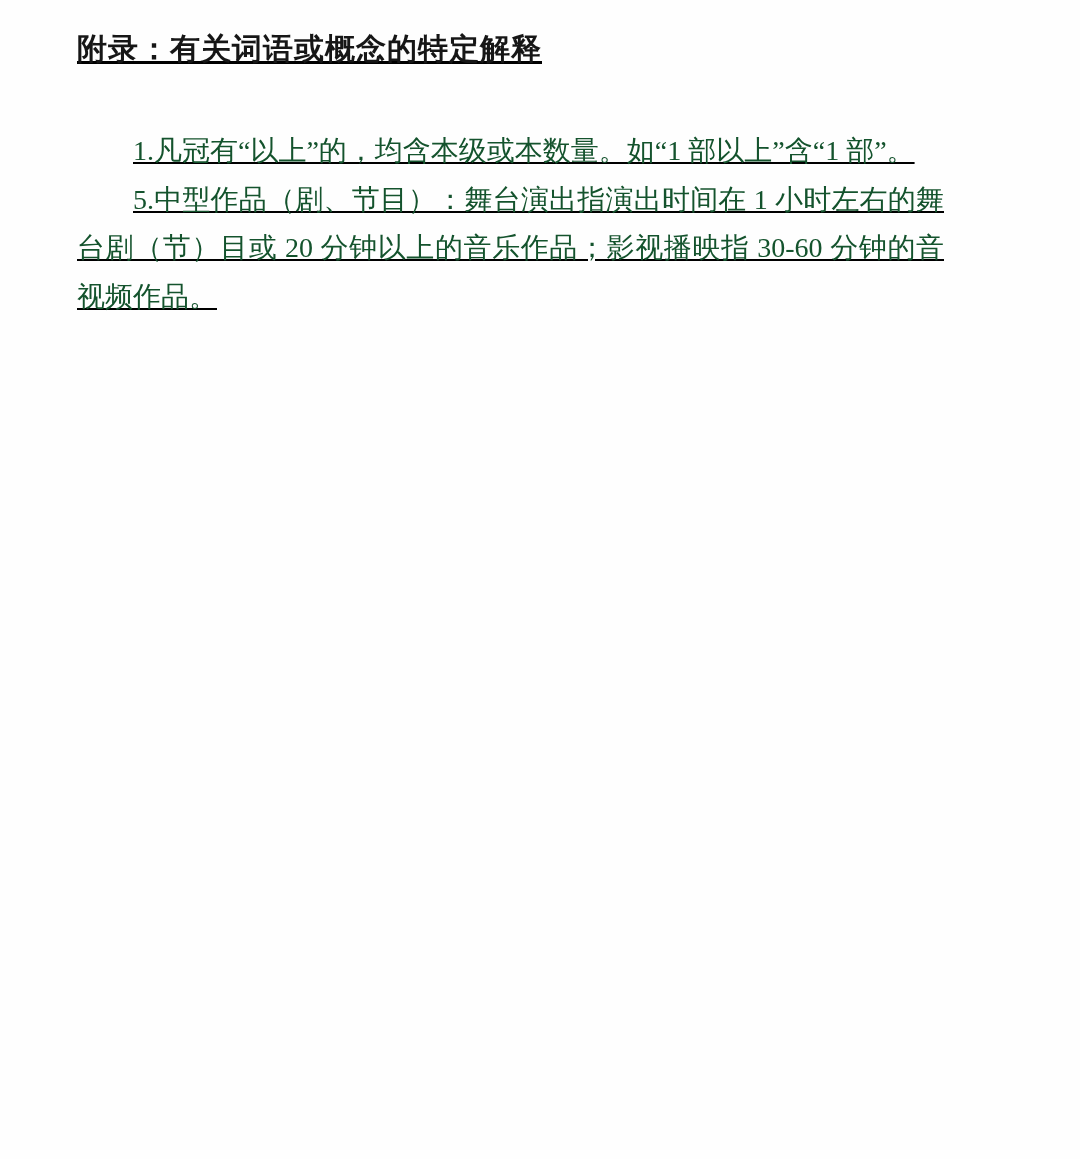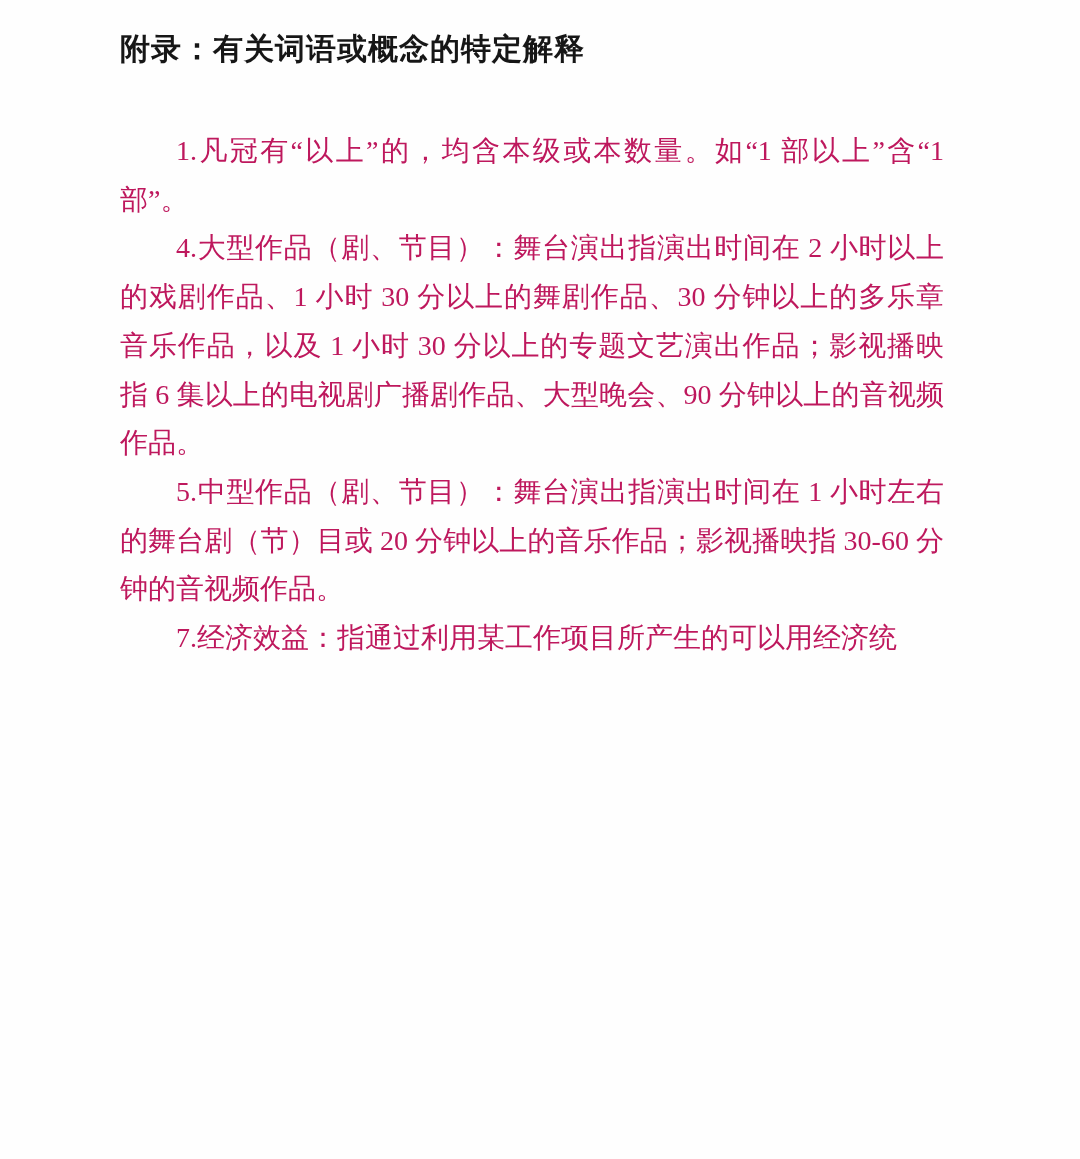--- a/index.html
+++ b/index.html
@@ -9,53 +9,52 @@
   body {
     width: 1080px;
     height: 1159px;
     overflow: hidden;
     background: #fefefe;
   }
   .page {
     box-sizing: border-box;
     width: 1080px;
     height: 1159px;
-    padding: 30px 136px 0 120px;
+    padding: 30px 136px 0 77px;
     background: #fefefe;
+    text-decoration: underline;
   }
   .doc-title {
     margin: 3px 0 0 0;
     font-family: "Liberation Sans", "DejaVu Sans", sans-serif;
     font-weight: 700;
     font-size: 30px;
     line-height: 32px;
     color: #161616;
     letter-spacing: 1px;
   }
   .doc-body {
     margin-top: 62px;
     font-family: "Liberation Serif", "DejaVu Serif", serif;
     font-size: 28px;
     line-height: 48.7px;
-    color: #be185d;
+    color: #14532d;
     text-align: justify;
     text-justify: inter-ideograph;
   }
   .doc-body p {
     margin: 0;
     padding: 0;
     text-indent: 2em;
     word-break: break-all;
   }
 </style>
 </head>
 <body>
 
 <div class="page">
   <h1 class="doc-title">附录：有关词语或概念的特定解释</h1>
 
   <div class="doc-body">
     <p>1.凡冠有“以上”的，均含本级或本数量。如“1 部以上”含“1 部”。</p>
-    <p>4.大型作品（剧、节目）：舞台演出指演出时间在 2 小时以上的戏剧作品、1 小时 30 分以上的舞剧作品、30 分钟以上的多乐章音乐作品，以及 1 小时 30 分以上的专题文艺演出作品；影视播映指 6 集以上的电视剧广播剧作品、大型晚会、90 分钟以上的音视频作品。</p>
     <p>5.中型作品（剧、节目）：舞台演出指演出时间在 1 小时左右的舞台剧（节）目或 20 分钟以上的音乐作品；影视播映指 30-60 分钟的音视频作品。</p>
-    <p>7.经济效益：指通过利用某工作项目所产生的可以用经济统</p>
   </div>
 </div>
 
 </body></html>

